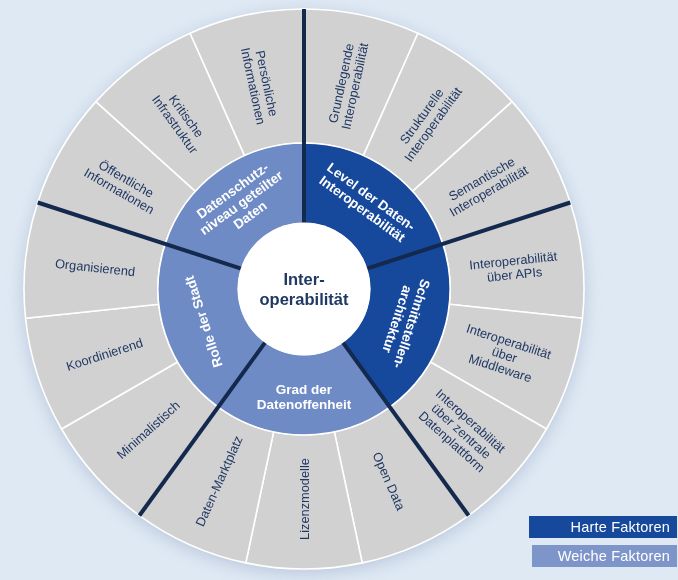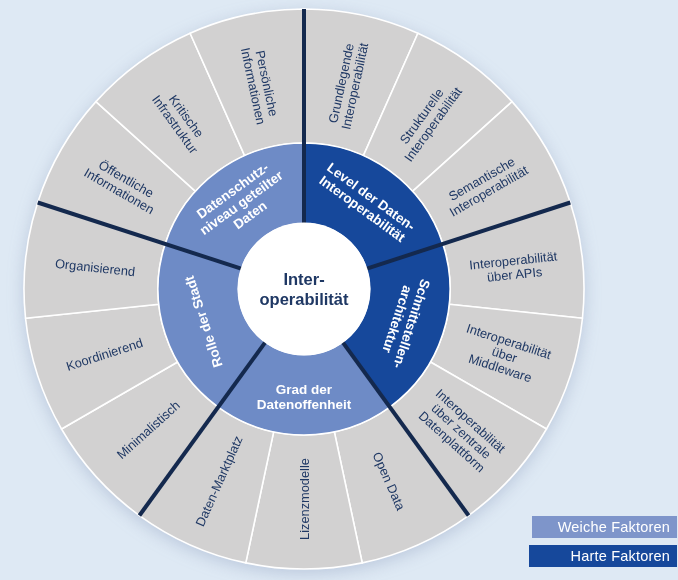--- a/index.html
+++ b/index.html
@@ -111,20 +111,20 @@
       <text transform="translate(260.54645661908836 84.56715144663463) rotate(78)" class="wheel-text outer-label"><tspan x="0" dy="-7">Persönliche</tspan><tspan x="0" dy="14">Informationen</tspan></text>
       <text transform="translate(366.89302199529465 202.43518160188063) rotate(36)" class="wheel-text inner-label"><tspan x="0" dy="-7.5">Level der Daten-</tspan><tspan x="0" dy="15">Interoperabilität</tspan></text>
       <text transform="translate(404.8119907272863 321.75580140374444) rotate(108)" class="wheel-text inner-label"><tspan x="0" dy="-7.5">Schnittstellen-</tspan><tspan x="0" dy="15">architektur</tspan></text>
       <text transform="translate(304 396) rotate(0)" class="wheel-text inner-label"><tspan x="0" dy="-7.5">Grad der</tspan><tspan x="0" dy="15">Datenoffenheit</tspan></text>
       <text transform="translate(203.1880092727137 321.75580140374444) rotate(-108)" class="wheel-text inner-label"><tspan x="0" dy="0">Rolle der Stadt</tspan></text>
       <text transform="translate(241.10697800470538 202.43518160188063) rotate(-36)" class="wheel-text inner-label"><tspan x="0" dy="-15">Datenschutz-</tspan><tspan x="0" dy="15">niveau geteilter</tspan><tspan x="0" dy="15">Daten</tspan></text>
       <text transform="translate(304 289) rotate(0)" class="wheel-text center-label"><tspan x="0" dy="-9.75">Inter-</tspan><tspan x="0" dy="19.5">operabilität</tspan></text>
     </svg>
 
   <div class="legend">
+    <div class="legend-chip hard" style="background: rgb(22, 72, 155);">
+      <span>Harte Faktoren</span>
+    </div>
     <div class="legend-chip soft" style="background: rgb(126, 149, 202);">
       <span>Weiche Faktoren</span>
-    </div>
-    <div class="legend-chip hard" style="background: rgb(22, 72, 155);">
-      <span>Harte Faktoren</span>
     </div>
   </div>
 </div>
 
 </body></html>

